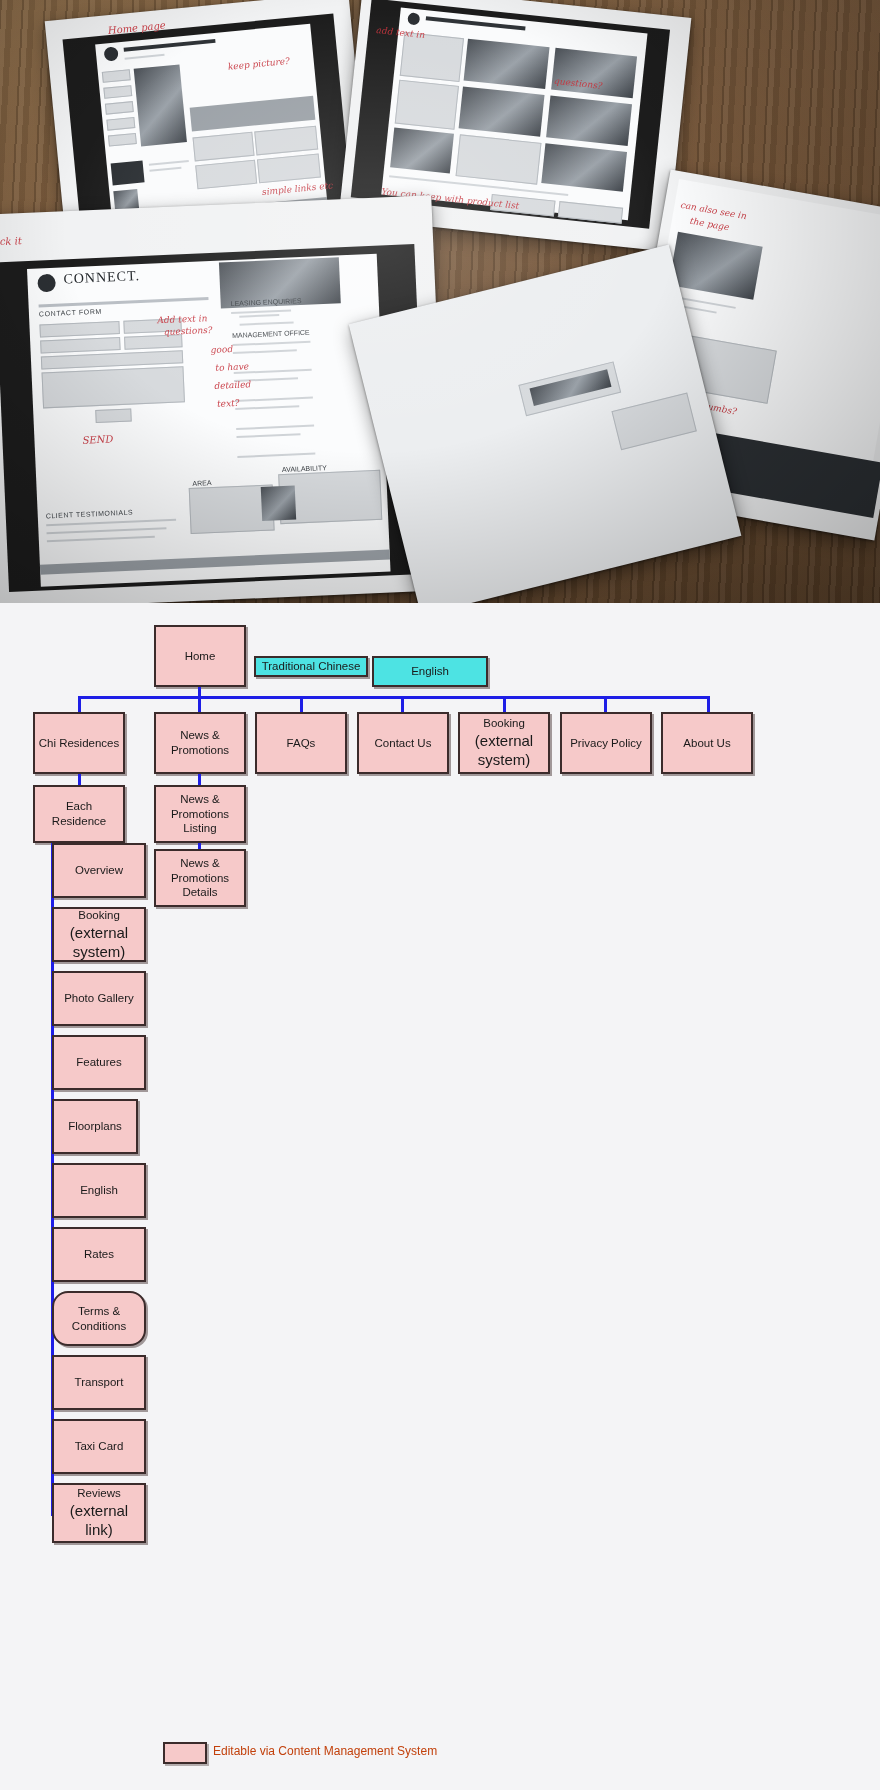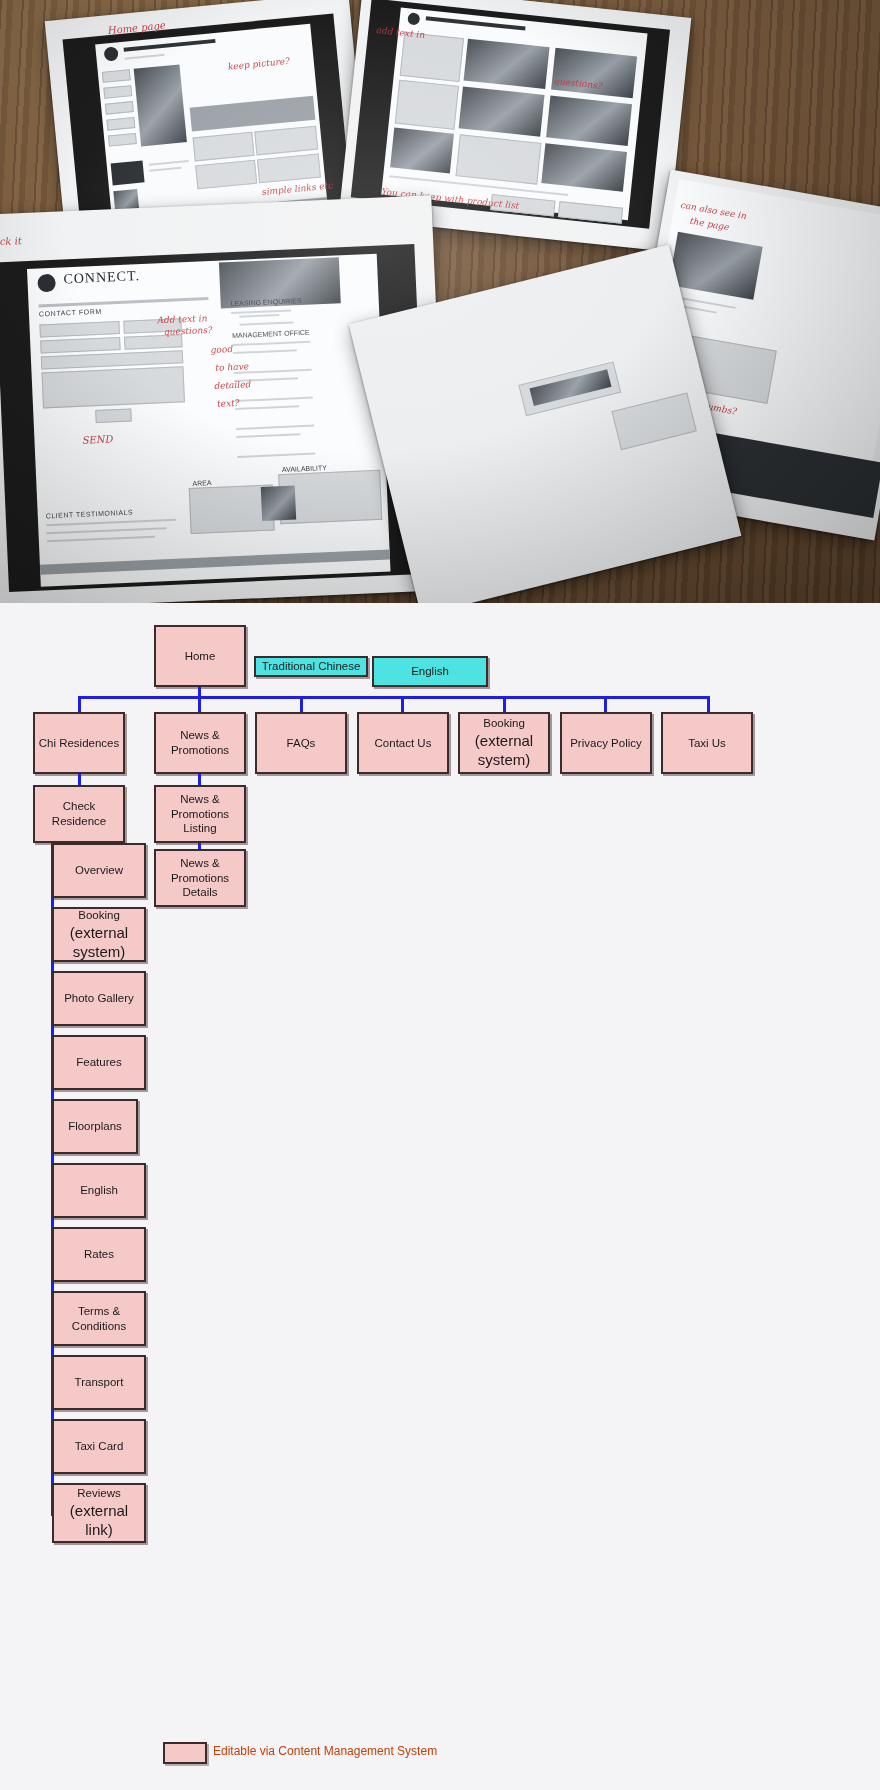--- a/index.html
+++ b/index.html
@@ -267,27 +267,27 @@
       <span>Booking</span>
       <span class="sub">(external system)</span>
     </span>
   </div>
 
   <div class="node" style="left:560px;top:109px;width:92px;height:62px;">
     <span>Privacy Policy</span>
   </div>
 
   <div class="node" style="left:661px;top:109px;width:92px;height:62px;">
-    <span>Taxi Us</span>
+    <span>About Us</span>
   </div>
 
   <div class="edge v" style="left:78px;top:171px;height:11px;"></div>
   <div class="node" style="left:33px;top:182px;width:92px;height:58px;">
     <span>
-      <span>Check</span><br>
+      <span>Each</span><br>
       <span>Residence</span>
     </span>
   </div>
 
   <div class="edge v" style="left:198px;top:171px;height:11px;"></div>
   <div class="node" style="left:154px;top:182px;width:92px;height:58px;">
     <span>
       <span>News &amp;</span><br>
       <span>Promotions</span><br>
       <span>Listing</span>
@@ -336,21 +336,21 @@
   <div class="node" style="left:52px;top:560px;width:94px;height:55px;">
     <span>English</span>
   </div>
 
   <div class="edge h" style="left:51px;top:651px;width:12px;"></div>
   <div class="node" style="left:52px;top:624px;width:94px;height:55px;">
     <span>Rates</span>
   </div>
 
   <div class="edge h" style="left:51px;top:715px;width:12px;"></div>
-  <div class="node" style="left:52px;top:688px;width:94px;height:55px;">
+  <div class="node" style="left:52px;top:688px;width:94px;height:55px;border-radius:16px;">
     <span>
       <span>Terms &amp;</span><br>
       <span>Conditions</span>
     </span>
   </div>
 
   <div class="edge h" style="left:51px;top:779px;width:12px;"></div>
   <div class="node" style="left:52px;top:752px;width:94px;height:55px;">
     <span>Transport</span>
   </div>

